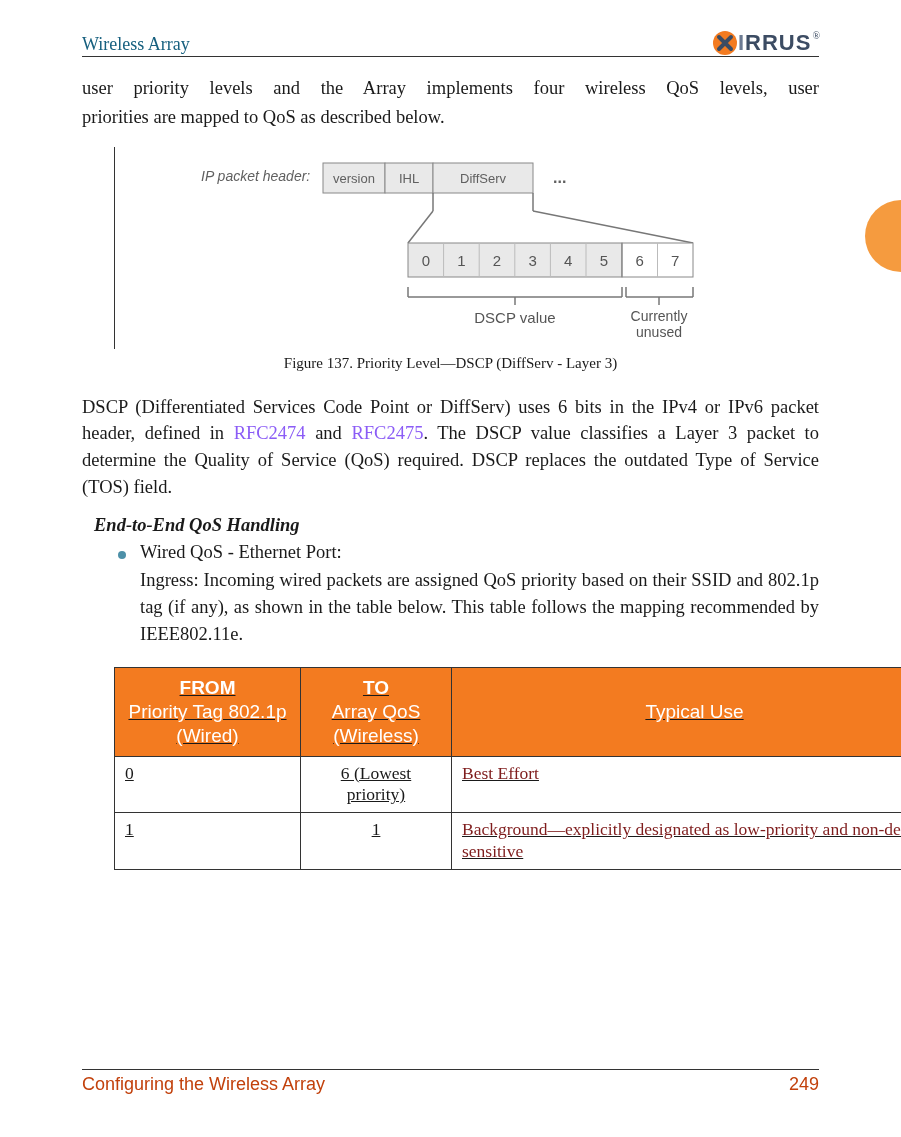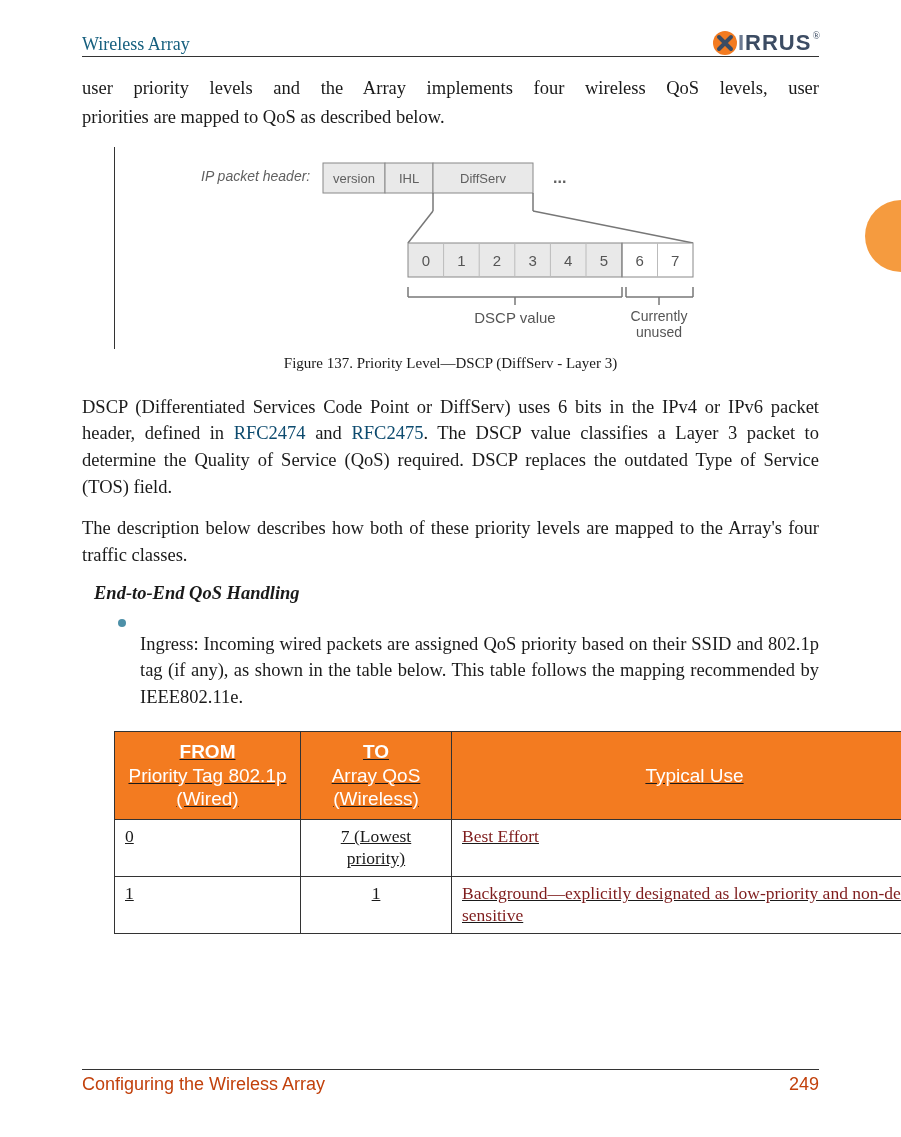--- a/index.html
+++ b/index.html
@@ -70,21 +70,21 @@
     text-align: center;
     font-size: 15px;
     margin: 6px 0 22px 0;
   }
   .para {
     font-size: 18.5px;
     line-height: 1.45;
     text-align: justify;
     margin: 0 0 14px 0;
   }
-  .link { color: #0c4a6e; }
+  .link { color: #8b5cf6; }
   .subhead {
     font-style: italic;
     font-weight: bold;
     font-size: 18.5px;
     margin: 6px 0 6px 12px;
   }
   .bullet-row {
     display: flex;
     align-items: flex-start;
     margin: 0 0 4px 36px;
@@ -234,26 +234,26 @@
       </svg>
     </div>
   </div>
 
   <div class="caption">Figure 137. Priority Level—DSCP (DiffServ - Layer 3)</div>
 
   <p class="para">
     <span>DSCP (Differentiated Services Code Point or DiffServ) uses 6 bits in the IPv4 or IPv6 packet header, defined in </span><span class="link">RFC2474</span><span> and </span><span class="link">RFC2475</span><span>. The DSCP value classifies a Layer 3 packet to determine the Quality of Service (QoS) required. DSCP replaces the outdated Type of Service (TOS) field.</span>
   </p>
 
-  <p class="para">The description below describes how both of these priority levels are mapped to the Array's four traffic classes.</p>
 
   <div class="subhead">End-to-End QoS Handling</div>
 
   <div class="bullet-row">
     <div class="bullet-dot"></div>
+    <div class="bullet-text">Wired QoS - Ethernet Port:</div>
   </div>
 
   <p class="indent-para">Ingress: Incoming wired packets are assigned QoS priority based on their SSID and 802.1p tag (if any), as shown in the table below. This table follows the mapping recommended by IEEE802.11e.</p>
 
   <table class="qos">
     <thead>
       <tr>
         <th style="width:165px">
           <span class="bold">FROM</span><br>
           <span>Priority Tag 802.1p (Wired)</span>
@@ -263,21 +263,21 @@
           <span>Array QoS (Wireless)</span>
         </th>
         <th>
           <span>Typical Use</span>
         </th>
       </tr>
     </thead>
     <tbody>
       <tr>
         <td>0</td>
-        <td class="c2">7 (Lowest priority)</td>
+        <td class="c2">6 (Lowest priority)</td>
         <td class="c3">Best Effort</td>
       </tr>
       <tr>
         <td>1</td>
         <td class="c2">1</td>
         <td class="c3">Background—explicitly designated as low-priority and non-delay sensitive</td>
       </tr>
     </tbody>
   </table>
 

